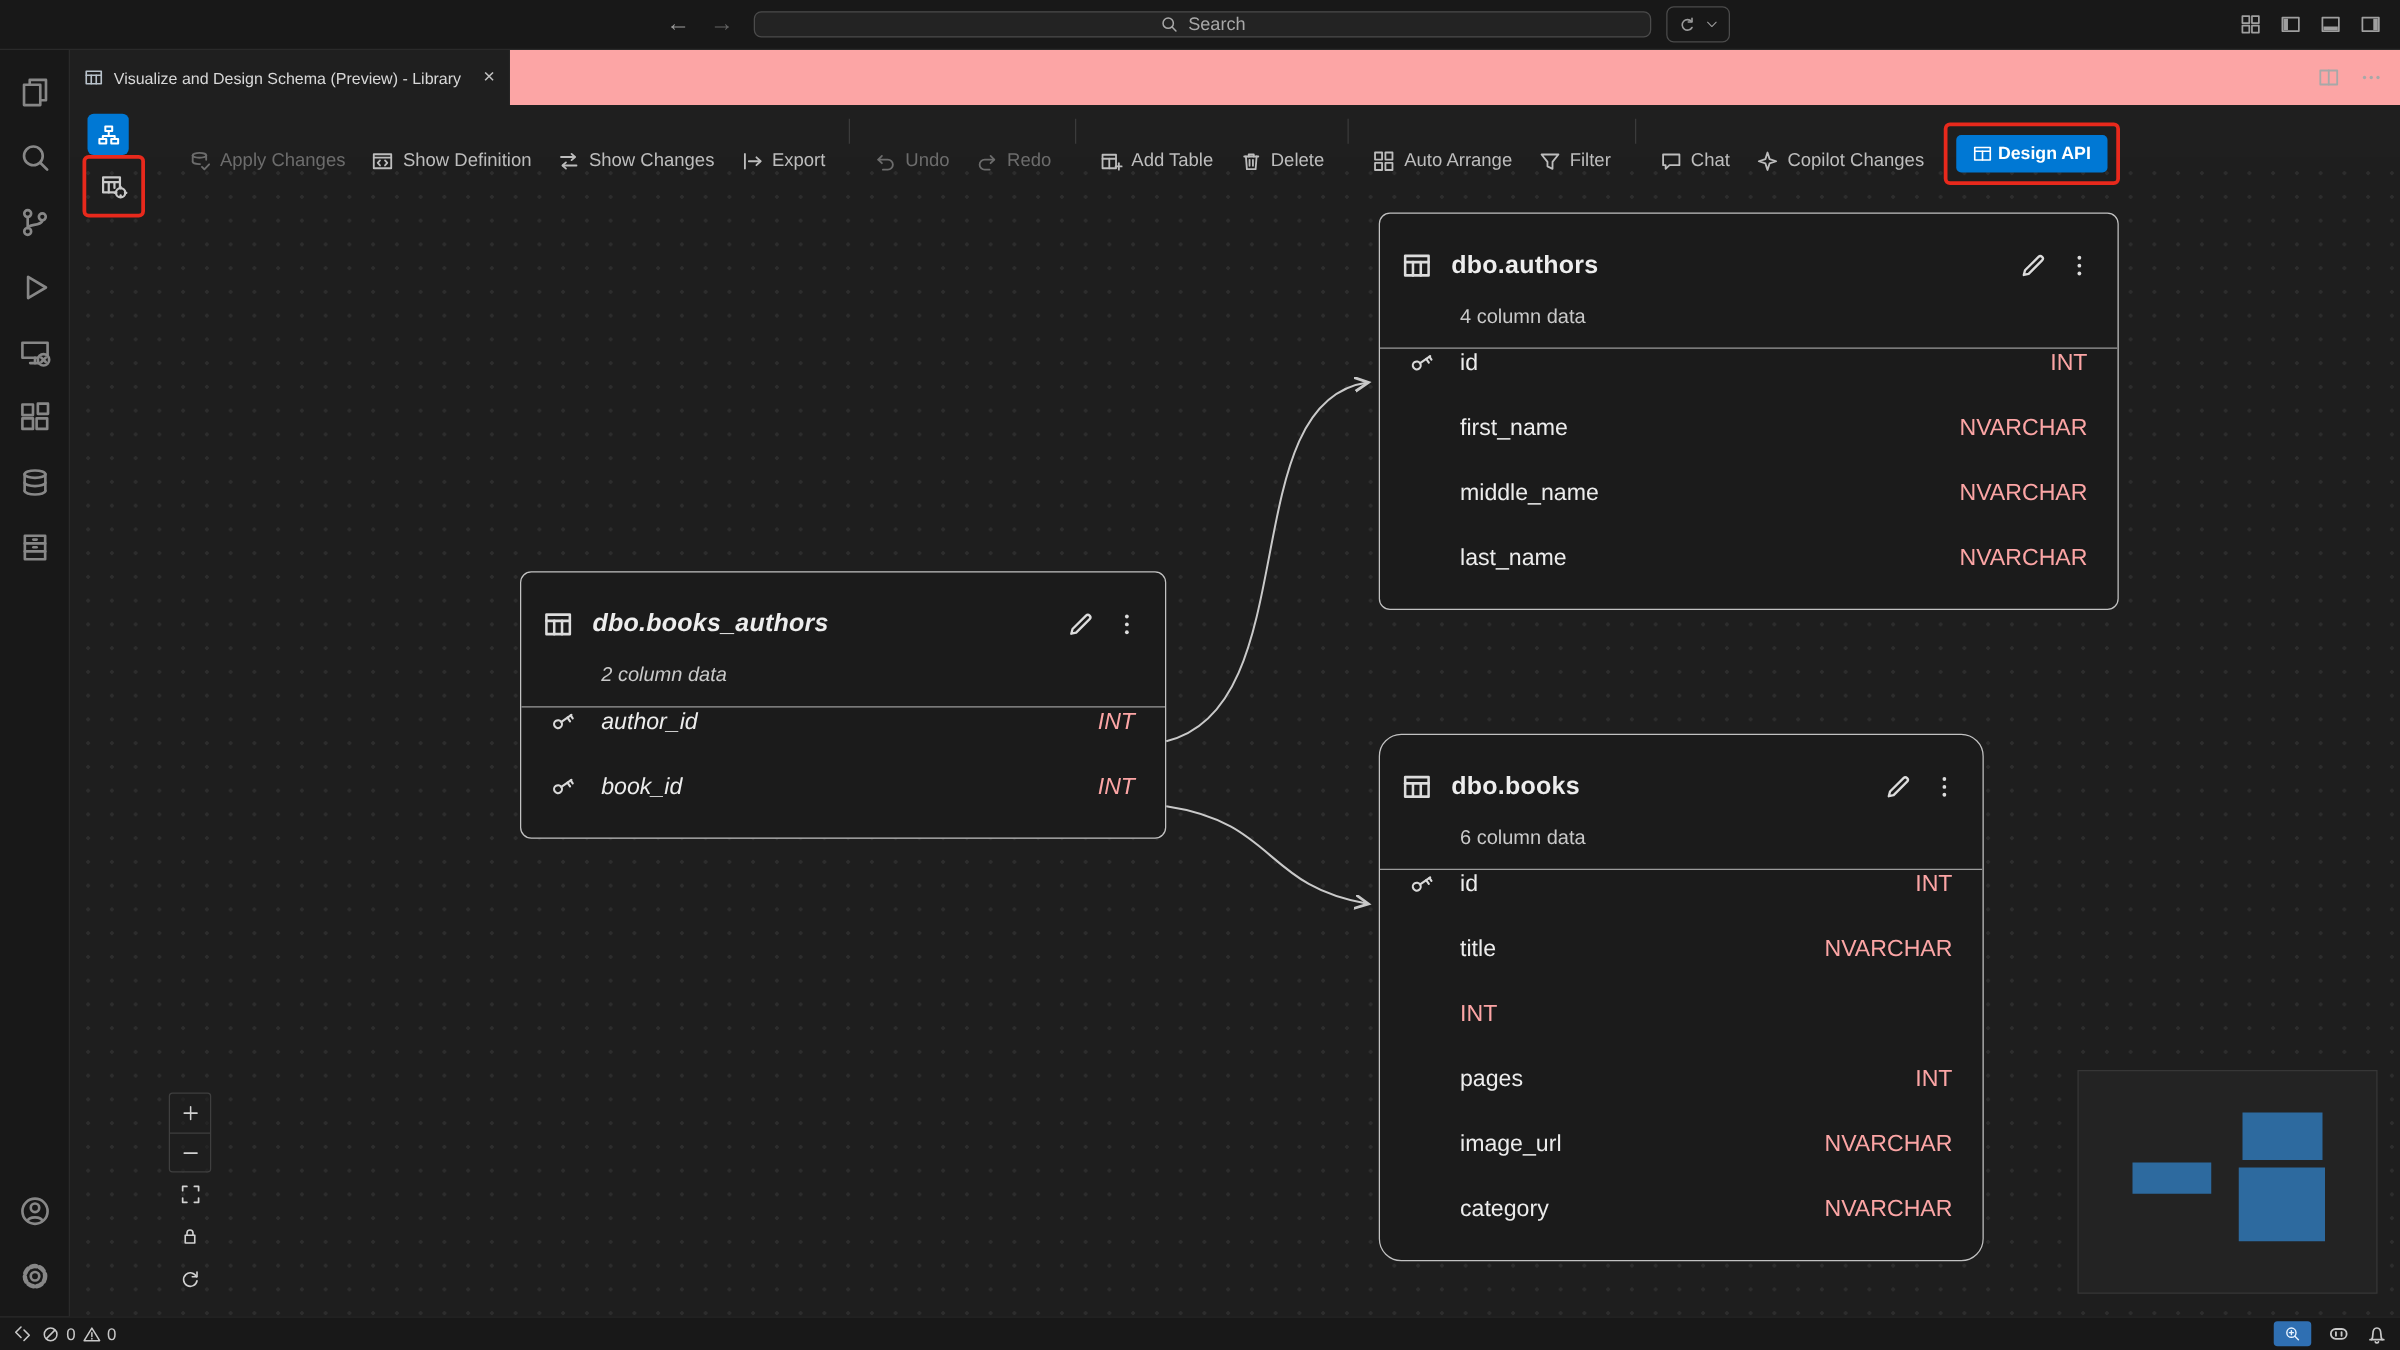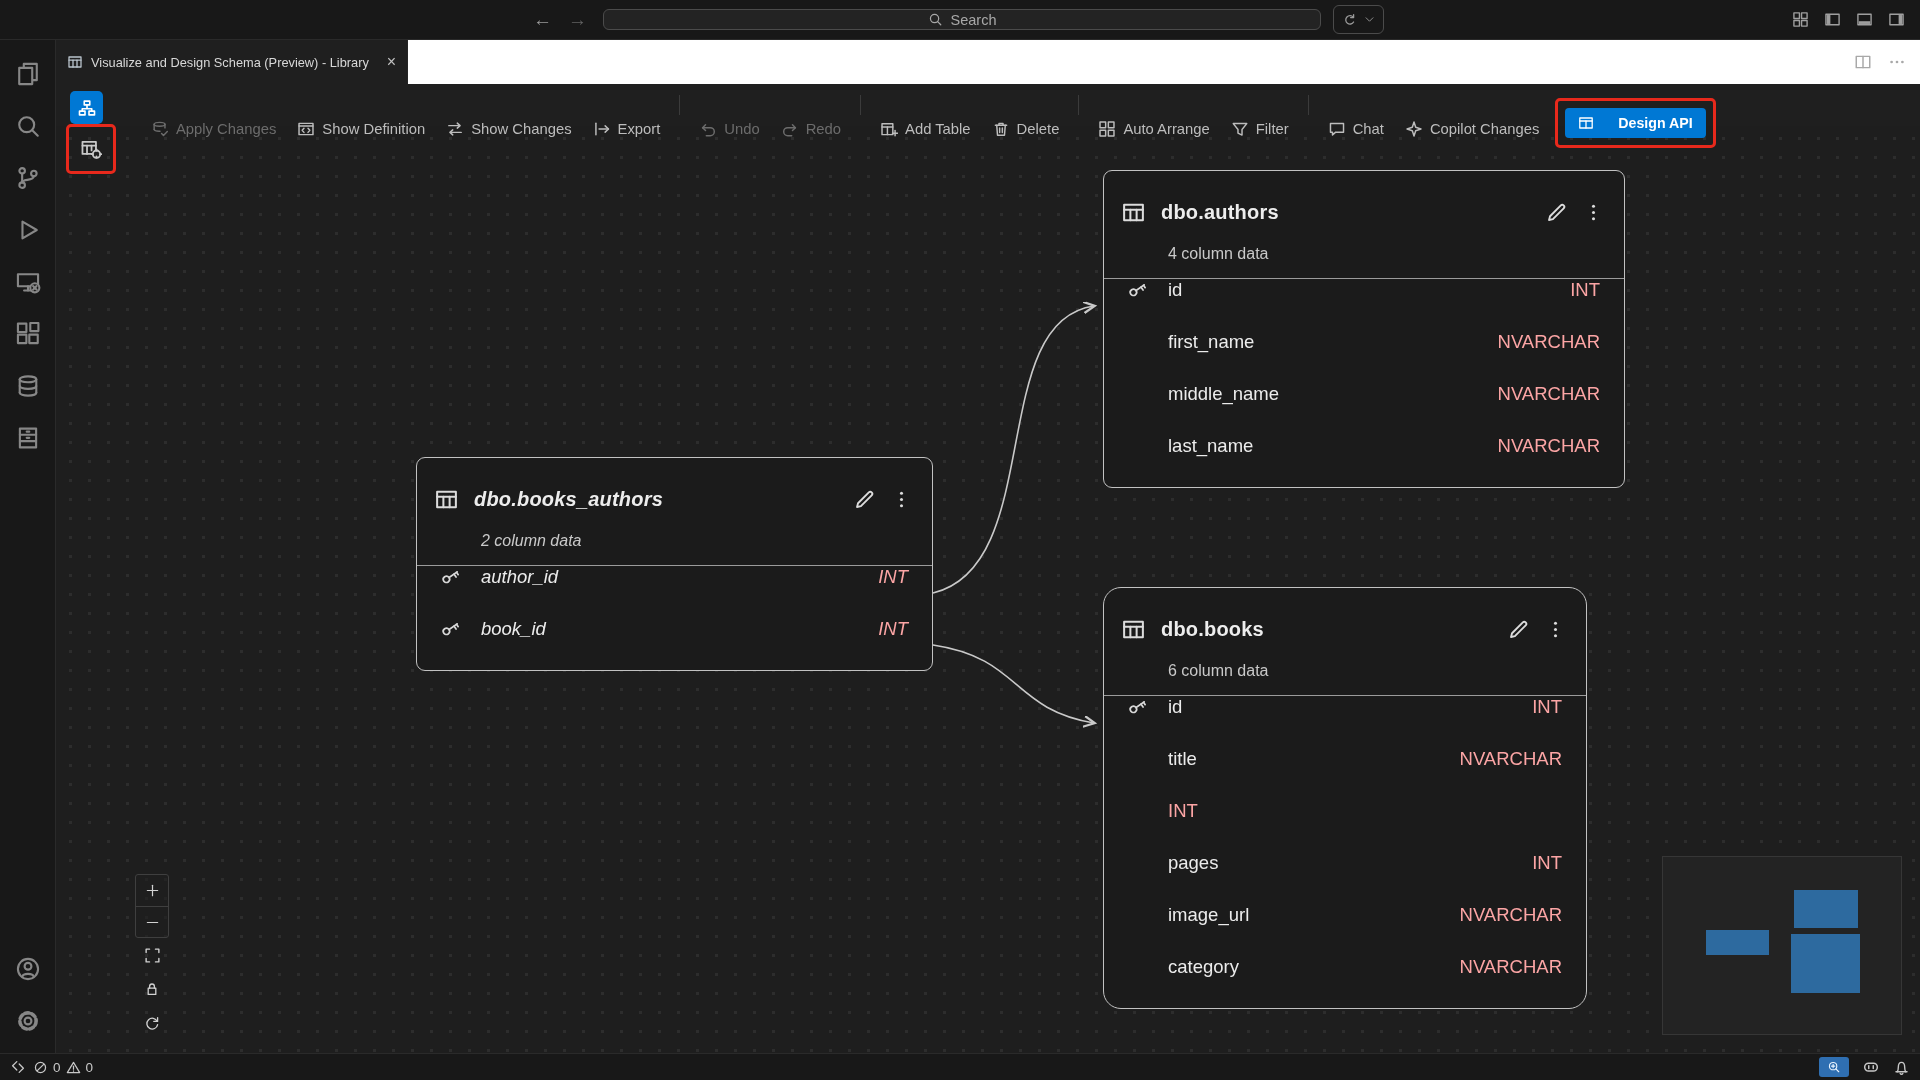--- a/index.html
+++ b/index.html
@@ -26,35 +26,35 @@
 
   
   .main { flex:1; display:flex; min-height:0; }
   .activitybar { width:56px; background:#181818; border-right:1px solid #2a2a2a; display:flex; flex-direction:column; align-items:center; padding:8px 0 6px 0; flex:0 0 auto; }
   .ab-icon { width:48px; height:52px; display:flex; align-items:center; justify-content:center; color:#878787; }
   .ab-bottom { margin-top:auto; }
 
   .content { flex:1; display:flex; flex-direction:column; min-width:0; }
 
   
-  .tabbar { height:44px; background:#ffffff; display:flex; align-items:stretch; flex:0 0 auto;justify-content:space-between; }
+  .tabbar { height:44px; background:#fca5a5; display:flex; align-items:stretch; flex:0 0 auto;justify-content:space-between; }
   .tab { width:352px; background:#1f1f1f; display:flex; align-items:center; gap:8px; padding:0 11px; color:#d8d8d8; font-size:12.8px; border-right:1px solid #252525; }
   .tab-title { white-space:nowrap; }
   .tab-close { margin-left:auto; font-size:16px; color:#c2c2c2; line-height:1; }
   .tabbar-right { margin-left:auto; display:flex; align-items:center; gap:16px; padding-right:14px; color:#a8a8a8; }
 
   
   .editor { flex:1; position:relative; min-height:0; background:#1f1f1f; }
   .dtoolbar { position:absolute; top:0; left:0; right:0; height:42px; background:#1f1f1f; display:flex; align-items:center;
     padding-left:86px; padding-right:12px; gap:3px; z-index:10; font-size:14.8px; color:#bdbdbd; white-space:nowrap; }
   .titem { display:flex; align-items:center; gap:7px; padding:5px 9px; border-radius:4px;margin-top:48px; }
   .titem.disabled { color:#6c6c6c; }
   .tsep { width:1px; height:20px; background:#3b3b3b; margin:0 7px; }
   .design-api { margin-left:14px; position:relative; background:#0078d4; color:#ffffff; border-radius:4px; padding:7px 13px;
-    display:flex; gap:24px; align-items:center; font-size:14.2px; font-weight:bold;margin-top:36px; }
+    display:flex; gap:4px; align-items:center; font-size:14.2px; font-weight:bold;margin-top:36px; }
 
   .rail-blue { position:absolute; top:7px; left:14px; width:33px; height:33px; background:#0078d4; border-radius:5px;
     display:flex; align-items:center; justify-content:center; color:#ffffff; z-index:12; }
   .rail-table { position:absolute; top:49px; left:19px; width:32px; height:32px; display:flex; align-items:center; justify-content:center; color:#c9c9c9; z-index:12; }
   .anno { position:absolute; inset:-9px; border:3px solid #e8291c; border-radius:5px; pointer-events:none; z-index:40; }
   .anno-api { inset:-10px -10px -10px -10px; }
 
   .canvas { position:absolute; top:42px; left:0; right:0; bottom:0;
     background-color:#1e1e1e;
     background-image: radial-gradient(#2d2d2d 1.5px, transparent 1.6px);
@@ -441,21 +441,21 @@
                     <path d="M11.2 8 V10.8"></path>
                     <path d="M13.6 8 V10.2"></path>
                   </svg>
                 </span>
               <span class="cname">book_id</span>
               <span class="ctype">INT</span>
             </div>
           </div>
         </div>
 
-        <div class="etable" style="left:1047px; top:44px; width:522px;">
+        <div class="etable" style="left:1047px; top:44px; width:592px;">
           <div class="ehead">
             <svg class="i hicon" viewBox="0 0 16 16" width="25" height="25">
                 <path d="M2 3 H14 V13 H2 Z"></path>
                 <path d="M2 6.2 H14"></path>
                 <path d="M6 6.2 V13"></path>
                 <path d="M10 6.2 V13"></path>
               </svg>
             <span class="tname">dbo.authors</span>
             <span class="sp"></span>
             <svg class="i hicon" viewBox="0 0 16 16" width="23" height="23">

